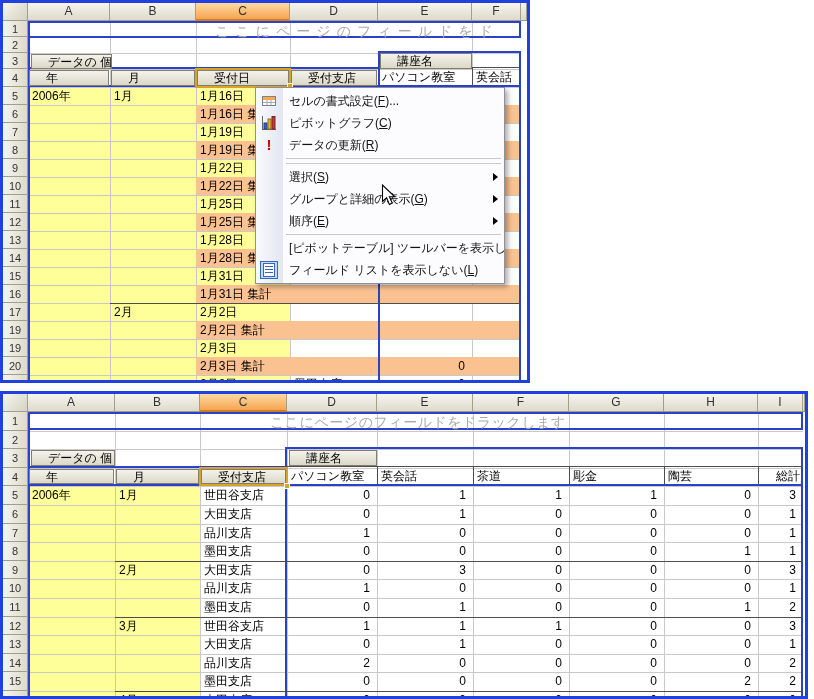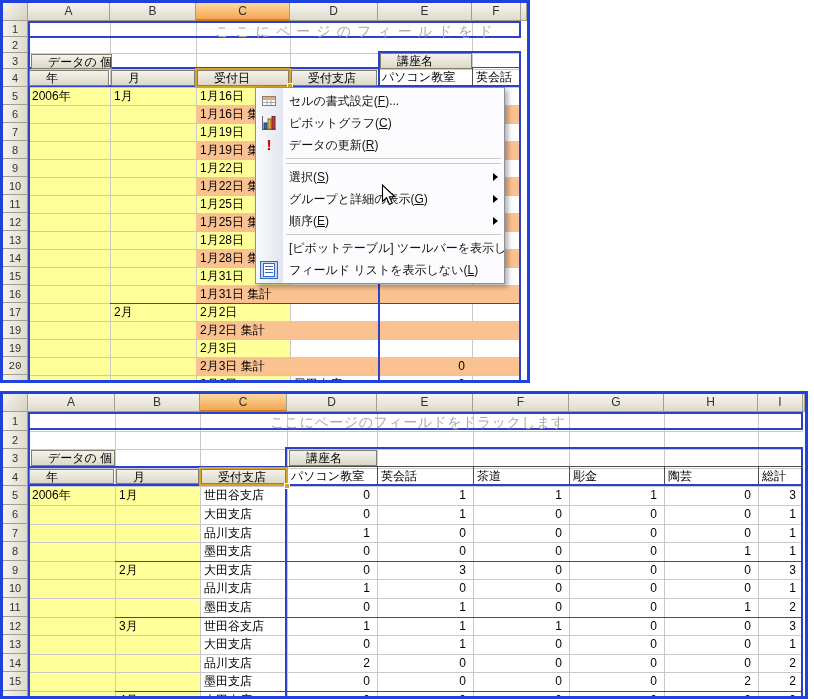--- a/index.html
+++ b/index.html
@@ -109,21 +109,21 @@
       <div class="rowhdr" style="top: 174px; height: 18px; line-height: 18px;">10</div>
       <div class="rowhdr" style="top: 192px; height: 18px; line-height: 18px;">11</div>
       <div class="rowhdr" style="top: 210px; height: 18px; line-height: 18px;">12</div>
       <div class="rowhdr" style="top: 228px; height: 18px; line-height: 18px;">13</div>
       <div class="rowhdr" style="top: 246px; height: 18px; line-height: 18px;">14</div>
       <div class="rowhdr" style="top: 264px; height: 18px; line-height: 18px;">15</div>
       <div class="rowhdr" style="top: 282px; height: 18px; line-height: 18px;">16</div>
       <div class="rowhdr" style="top: 300px; height: 18px; line-height: 18px;">17</div>
       <div class="rowhdr" style="top: 318px; height: 18px; line-height: 18px;">19</div>
       <div class="rowhdr" style="top: 336px; height: 18px; line-height: 18px;">19</div>
-      <div class="rowhdr" style="top: 354px; height: 18px; line-height: 18px; font-family: Liberation Mono, monospace;">20</div>
+      <div class="rowhdr" style="top: 354px; height: 18px; line-height: 18px;">20</div>
       <div class="rowhdr" style="top: 372px; height: 18px; line-height: 18px;">21</div>
       <div class="hint" style="left: 212px; top: 20px; width: 304px; height: 15px; letter-spacing: 6px;">ここにページのフィールドをド</div>
       <div class="fieldbtn" style="left: 28px; top: 51px; width: 81px; height: 15px; line-height: 12px; padding-right: 2px;">データの 個</div>
       <div class="fieldbtn" style="left: 377px; top: 50px; width: 92px; height: 16px; line-height: 13px;">講座名</div>
       <div class="fieldbtn" style="left: 26px; top: 67px; width: 80px; height: 16px; line-height: 13px;">年</div>
       <div class="fieldbtn" style="left: 108px; top: 67px; width: 84px; height: 16px; line-height: 13px;">月</div>
       <div class="fieldbtn gold" style="left: 194px; top: 67px; width: 92px; height: 16px; line-height: 13px;">受付日</div>
       <div class="fieldbtn" style="left: 288px; top: 67px; width: 86px; height: 16px; line-height: 13px;">受付支店</div>
       <div class="ct" style="left: 377px; top: 66px; width: 90px; height: 16px; line-height: 16px; padding-left: 2px;">パソコン教室</div>
       <div class="ct" style="left: 471px; top: 66px; width: 46px; height: 16px; line-height: 16px; padding-left: 2px;">英会話</div>
@@ -223,21 +223,21 @@
       <div class="fieldbtn" style="left: 28px; top: 56px; width: 84px; height: 16px; line-height: 13px; padding-right: 2px;">データの 個</div>
       <div class="fieldbtn" style="left: 286px; top: 56px; width: 88px; height: 16px; line-height: 13px;">講座名</div>
       <div class="fieldbtn" style="left: 26px; top: 75px; width: 85px; height: 15px; line-height: 12px;">年</div>
       <div class="fieldbtn" style="left: 113px; top: 75px; width: 83px; height: 15px; line-height: 12px;">月</div>
       <div class="fieldbtn gold" style="left: 198px; top: 75px; width: 85px; height: 15px; line-height: 12px;">受付支店</div>
       <div class="ct" style="left: 286px; top: 74px; width: 90px; height: 16px; line-height: 16px; padding-left: 2px;">パソコン教室</div>
       <div class="ct" style="left: 376px; top: 74px; width: 92px; height: 16px; line-height: 16px; padding-left: 2px;">英会話</div>
       <div class="ct" style="left: 472px; top: 74px; width: 92px; height: 16px; line-height: 16px; padding-left: 2px;">茶道</div>
       <div class="ct" style="left: 568px; top: 74px; width: 92px; height: 16px; line-height: 16px; padding-left: 2px;">彫金</div>
       <div class="ct" style="left: 663px; top: 74px; width: 90px; height: 16px; line-height: 16px; padding-left: 2px;">陶芸</div>
-      <div class="ct" style="left: 757px; top: 74px; width: 40px; height: 32px; line-height: 16px; padding-left: 2px;">総計</div>
+      <div class="ct" style="left: 757px; top: 74px; width: 40px; height: 32px; line-height: 16px; padding-left: 2px; text-align: right;">総計</div>
       <div class="ct" style="left: 27px; top: 92px; width: 82px; height: 18px; line-height: 18px; padding-left: 2px;">2006年</div>
       <div class="ct" style="left: 114px; top: 92px; width: 80px; height: 18px; line-height: 18px; padding-left: 2px;">1月</div>
       <div class="ct" style="left: 199px; top: 92px; width: 84px; height: 18px; line-height: 18px; padding-left: 2px;">世田谷支店</div>
       <div class="ct num" style="left: 284px; top: 92px; width: 90px; height: 18px; line-height: 18px; padding-right: 7px;">0</div>
       <div class="ct num" style="left: 374px; top: 92px; width: 96px; height: 18px; line-height: 18px; padding-right: 7px;">1</div>
       <div class="ct num" style="left: 470px; top: 92px; width: 96px; height: 18px; line-height: 18px; padding-right: 7px;">1</div>
       <div class="ct num" style="left: 566px; top: 92px; width: 95px; height: 18px; line-height: 18px; padding-right: 7px;">1</div>
       <div class="ct num" style="left: 661px; top: 92px; width: 94px; height: 18px; line-height: 18px; padding-right: 7px;">0</div>
       <div class="ct num" style="left: 755px; top: 92px; width: 45px; height: 18px; line-height: 18px; padding-right: 7px;">3</div>
       <div class="ct" style="left: 199px; top: 111px; width: 84px; height: 18px; line-height: 18px; padding-left: 2px;">大田支店</div>

